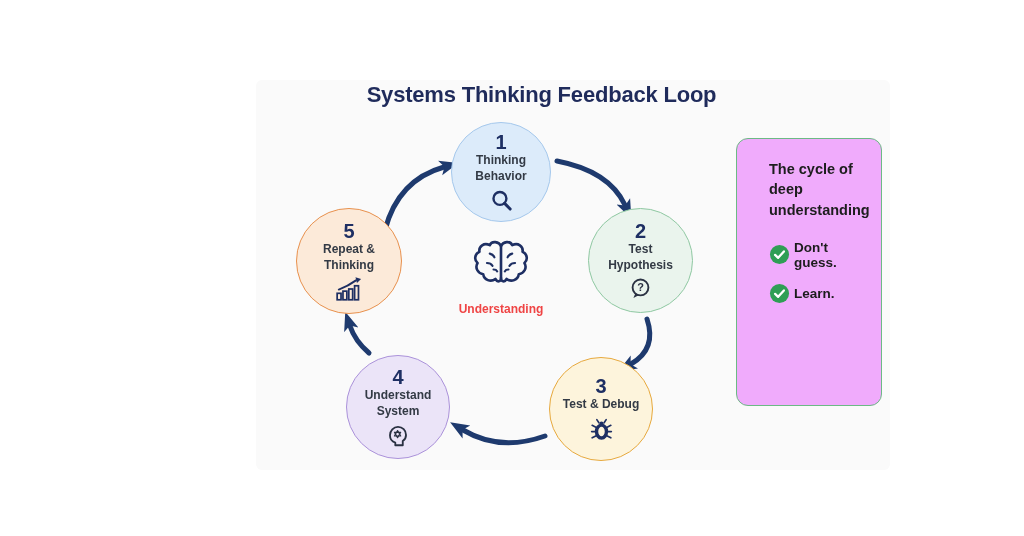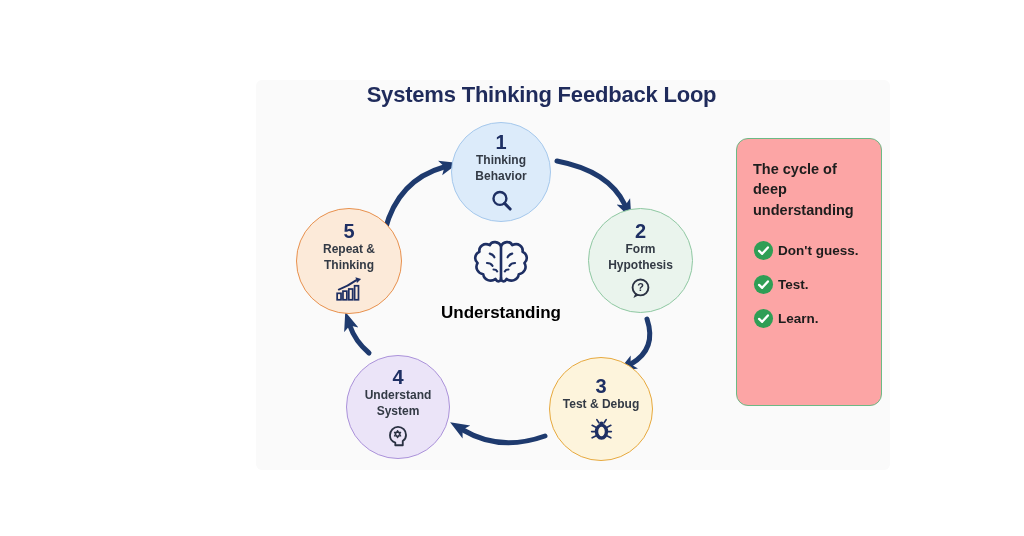--- a/index.html
+++ b/index.html
@@ -17,24 +17,24 @@
   .node .lbl span{display:block;}
   .node .nicon{margin-top:3px;line-height:0;}
   .node1{left:427px;top:122px;width:100px;height:100px;background:#dcebfa;border:1.5px solid #a5c8ec;}
   .node2{left:564px;top:208px;width:105px;height:105px;background:#eaf4ed;border:1.5px solid #8fc8a2;}
   .node3{left:525px;top:357px;width:104px;height:104px;background:#fdf4dc;border:1.5px solid #e7a93e;}
   .node4{left:322px;top:355px;width:104px;height:104px;background:#ebe4f8;border:1.5px solid #ab92da;}
   .node5{left:272px;top:208px;width:106px;height:106px;background:#fcead9;border:1.5px solid #e8914e;}
 
   .center-brain{position:absolute;left:447px;top:237px;width:60px;height:52px;line-height:0;}
   .center-text{position:absolute;left:387px;top:301px;width:180px;text-align:center;
-               font-size:17px;font-weight:700;color:#000000;line-height:1.45;}
+               font-size:12px;font-weight:700;color:#ef4444;line-height:1.45;}
 
   .panel{position:absolute;left:712px;top:138px;width:146px;height:268px;box-sizing:border-box;
-         background:#fca5a5;border:1.5px solid #6cb985;border-radius:12px;padding:20px 14px 14px 16px;}
+         background:#f0abfc;border:1.5px solid #6cb985;border-radius:12px;padding:20px 14px 14px 32px;}
   .panel-title{font-size:14.5px;font-weight:700;color:#1d1d1d;line-height:1.4;margin-bottom:20px;}
   .panel-item{display:flex;align-items:center;gap:4px;margin-bottom:13px;}
   .panel-item .ptext{font-size:13.5px;font-weight:600;color:#1c1c1c;}
   .check{width:21px;height:21px;flex:0 0 21px;line-height:0;}
 </style>
 </head>
 <body>
 
 <div class="canvas">
 
@@ -65,21 +65,21 @@
       <svg width="25" height="25" viewBox="0 0 24 24">
         <circle cx="10.5" cy="10" r="6.2" fill="none" stroke="#1e2f63" stroke-width="2.3"></circle>
         <line x1="15" y1="14.8" x2="20.3" y2="20.2" stroke="#1e2f63" stroke-width="2.9" stroke-linecap="round"></line>
       </svg>
     </div>
   </div>
 
   <div class="node node2">
     <div class="num">2</div>
     <div class="lbl">
-      <span>Form</span>
+      <span>Test</span>
         <span>Hypothesis</span>
     </div>
     <div class="nicon">
       <svg width="25" height="25" viewBox="0 0 24 24">
         <circle cx="12" cy="11" r="7.6" fill="none" stroke="#2a3142" stroke-width="1.8"></circle>
         <path d="M7 16.8 L5.2 21 L10.2 18.4 Z" fill="#2a3142"></path>
         <text x="12" y="14.8" text-anchor="middle" font-size="10.5" font-weight="bold" font-family="Liberation Sans, sans-serif" fill="#2a3142">?</text>
       </svg>
     </div>
   </div>
@@ -160,29 +160,20 @@
       <span class="check">
         <svg width="21" height="21" viewBox="0 0 22 22">
             <circle cx="11" cy="11" r="10" fill="#2f9e55"></circle>
         <path d="M6.4 11.4 L9.6 14.5 L15.6 7.8" fill="none" stroke="#ffffff" stroke-width="2.4" stroke-linecap="round" stroke-linejoin="round"></path>
           </svg>
       </span>
       <span class="ptext">Don't guess.</span>
     </div>
 
 
-    <div class="panel-item">
-      <span class="check">
-        <svg width="21" height="21" viewBox="0 0 22 22">
-            <circle cx="11" cy="11" r="10" fill="#2f9e55"></circle>
-        <path d="M6.4 11.4 L9.6 14.5 L15.6 7.8" fill="none" stroke="#ffffff" stroke-width="2.4" stroke-linecap="round" stroke-linejoin="round"></path>
-          </svg>
-      </span>
-      <span class="ptext">Test.</span>
-    </div>
 
     <div class="panel-item">
       <span class="check">
         <svg width="21" height="21" viewBox="0 0 22 22">
             <circle cx="11" cy="11" r="10" fill="#2f9e55"></circle>
         <path d="M6.4 11.4 L9.6 14.5 L15.6 7.8" fill="none" stroke="#ffffff" stroke-width="2.4" stroke-linecap="round" stroke-linejoin="round"></path>
           </svg>
       </span>
       <span class="ptext">Learn.</span>
     </div>

